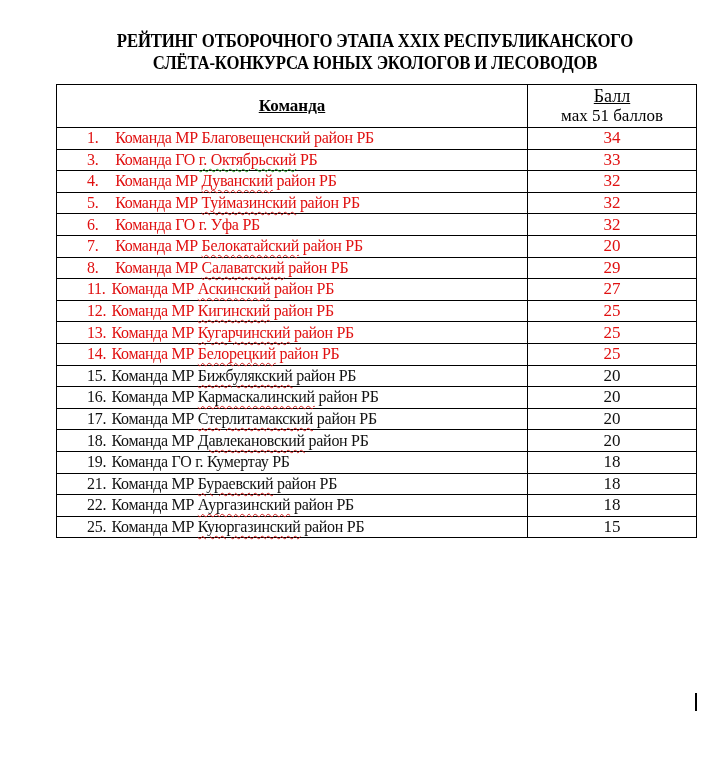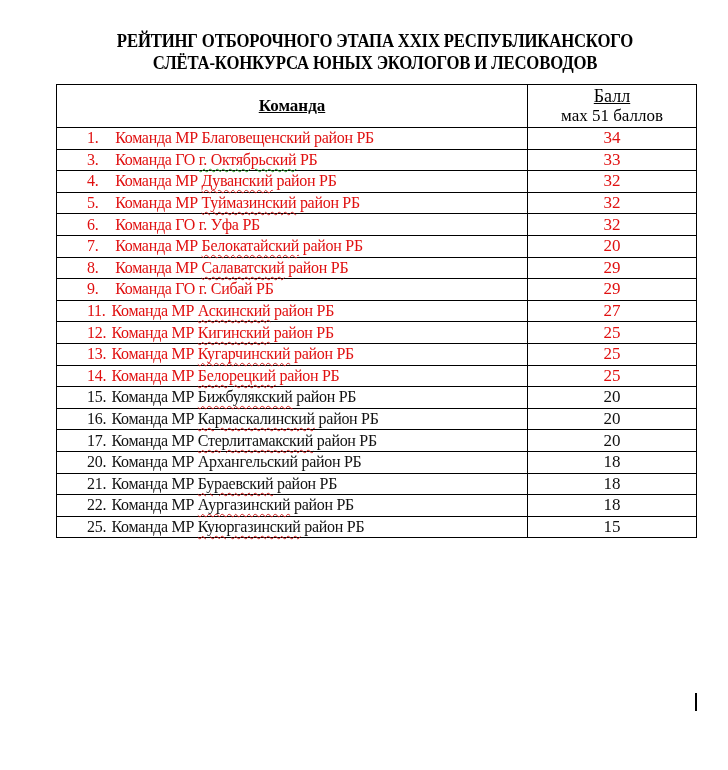--- a/index.html
+++ b/index.html
@@ -159,24 +159,20 @@
       </tr>
       <tr class="row red">
         <td class="team"><span class="inner"><span class="num single">7.</span> <span>Команда МР</span> <span class="squig-red">Белокатайский</span> <span>район РБ</span></span></td>
         <td class="score">20</td>
       </tr>
       <tr class="row red">
         <td class="team"><span class="inner"><span class="num single">8.</span> <span>Команда МР</span> <span class="squig-red">Салаватский</span> <span>район РБ</span></span></td>
         <td class="score">29</td>
       </tr>
       <tr class="row red">
-        <td class="team"><span class="inner"><span class="num single">9.</span> <span>Команда ГО</span> <span>г. Сибай</span> <span>РБ</span></span></td>
-        <td class="score">29</td>
-      </tr>
-      <tr class="row red">
         <td class="team"><span class="inner"><span class="num double">11.</span><span>Команда МР</span> <span class="squig-red">Аскинский</span> <span>район РБ</span></span></td>
         <td class="score">27</td>
       </tr>
       <tr class="row red">
         <td class="team"><span class="inner"><span class="num double">12.</span><span>Команда МР</span> <span class="squig-red">Кигинский</span> <span>район РБ</span></span></td>
         <td class="score">25</td>
       </tr>
       <tr class="row red">
         <td class="team"><span class="inner"><span class="num double">13.</span><span>Команда МР</span> <span class="squig-red">Кугарчинский</span> <span>район РБ</span></span></td>
         <td class="score">25</td>
@@ -191,21 +187,25 @@
       </tr>
       <tr class="row black">
         <td class="team"><span class="inner"><span class="num double">16.</span><span>Команда МР</span> <span class="squig-red">Кармаскалинский</span> <span>район РБ</span></span></td>
         <td class="score">20</td>
       </tr>
       <tr class="row black">
         <td class="team"><span class="inner"><span class="num double">17.</span><span>Команда МР</span> <span class="squig-red">Стерлитамакский</span> <span>район РБ</span></span></td>
         <td class="score">20</td>
       </tr>
       <tr class="row black">
-        <td class="team"><span class="inner"><span class="num double">20.</span><span>Команда МР</span> <span>Архангельский</span> <span>район РБ</span></span></td>
+        <td class="team"><span class="inner"><span class="num double">18.</span><span>Команда МР</span> <span class="squig-red">Давлекановский</span> <span>район РБ</span></span></td>
+        <td class="score">20</td>
+      </tr>
+      <tr class="row black">
+        <td class="team"><span class="inner"><span class="num double">19.</span><span>Команда ГО</span> <span>г. Кумертау</span> <span>РБ</span></span></td>
         <td class="score">18</td>
       </tr>
       <tr class="row black">
         <td class="team"><span class="inner"><span class="num double">21.</span><span>Команда МР</span> <span class="squig-red">Бураевский</span> <span>район РБ</span></span></td>
         <td class="score">18</td>
       </tr>
       <tr class="row black">
         <td class="team"><span class="inner"><span class="num double">22.</span><span>Команда МР</span> <span class="squig-red">Аургазинский</span> <span>район РБ</span></span></td>
         <td class="score">18</td>
       </tr>

